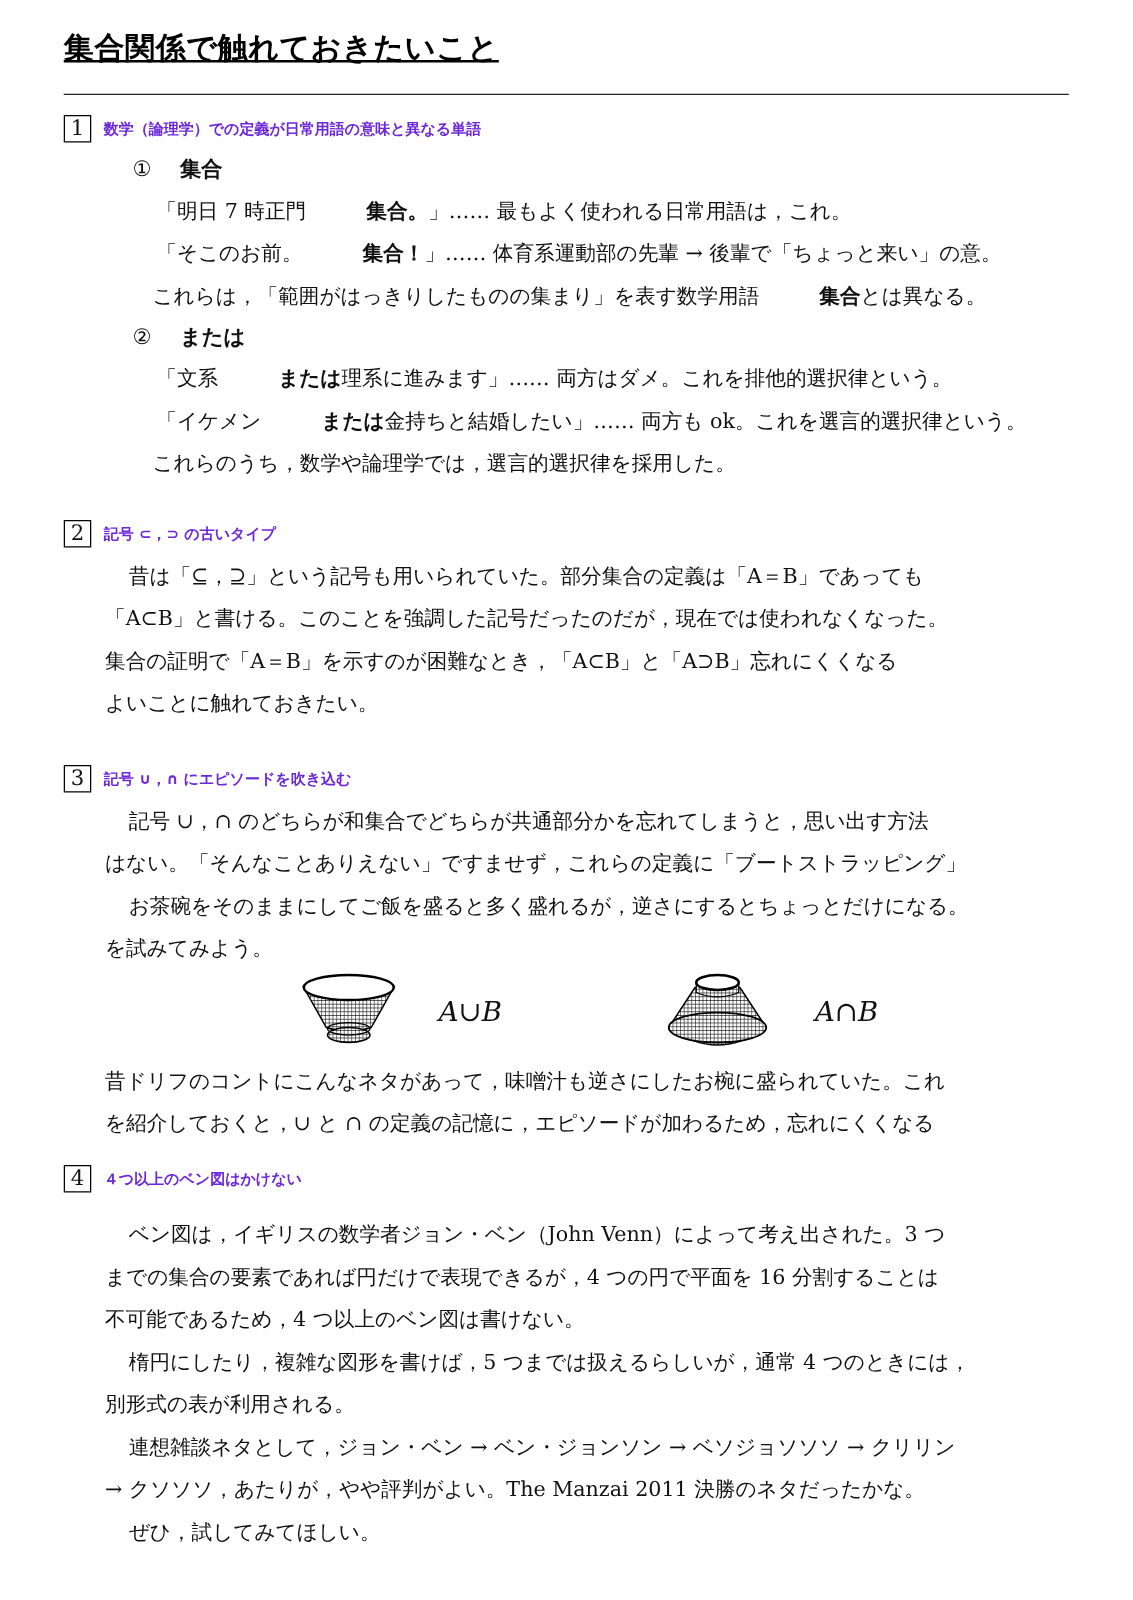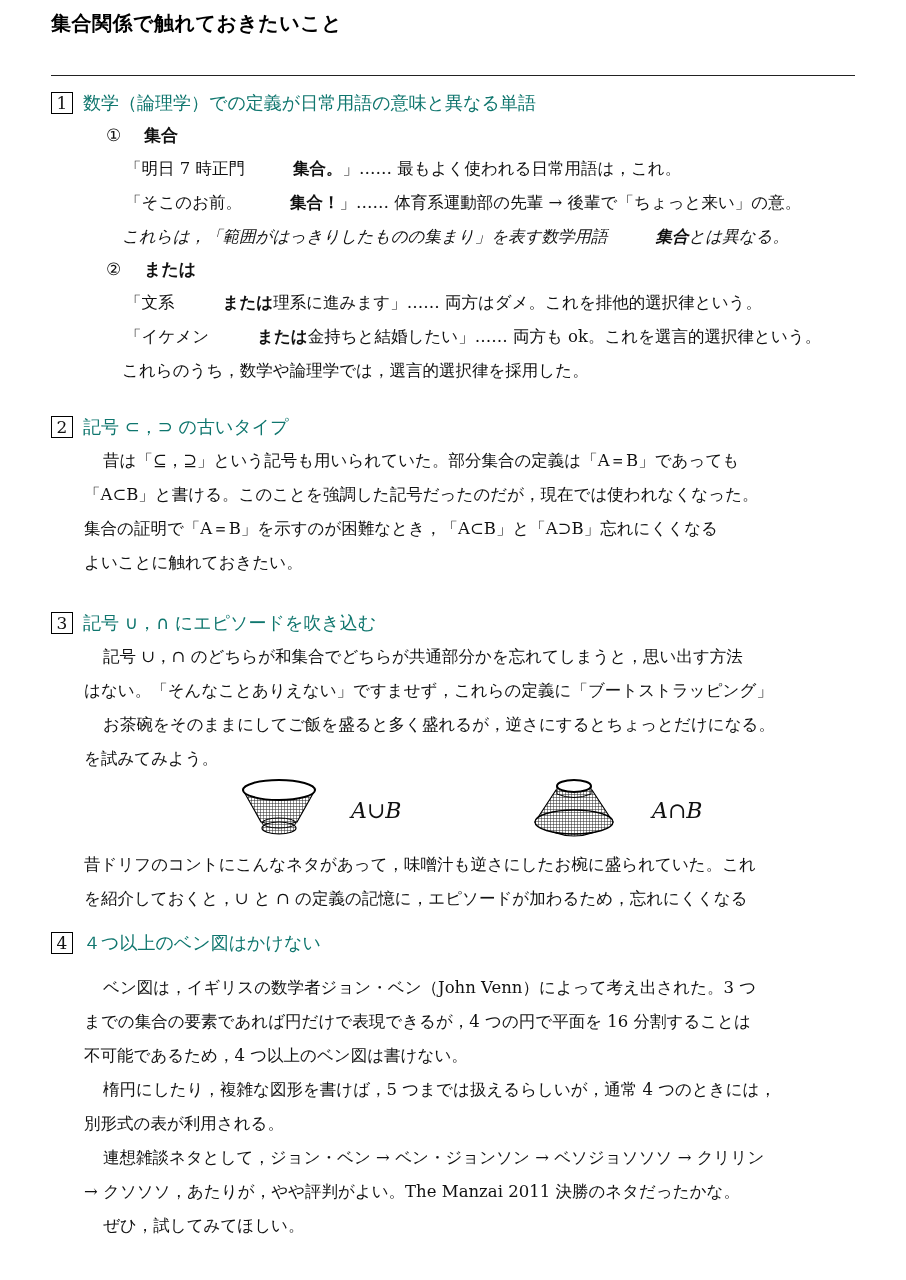--- a/index.html
+++ b/index.html
@@ -2,39 +2,39 @@
 <html><head>
 <meta charset="utf-8">
 <style>
   html, body { margin: 0; padding: 0; background: #ffffff; }
   body {
     width: 906px; height: 1280px; position: relative; overflow: hidden;
     font-family: "DejaVu Serif", "Liberation Serif", serif;
     color: #111;
   }
   .page-title {
-    position: absolute; left: 51px; top: 10px;
+    position: absolute; left: 51px; top: 22px;
     font-family: "DejaVu Sans", "Liberation Sans", sans-serif;
-    font-weight: bold; font-size: 20px; letter-spacing: 0.5px; color: #000;
+    font-weight: bold; font-size: 24px; letter-spacing: 0.5px; color: #000; text-decoration: underline;
   }
   .title-rule {
     position: absolute; left: 51px; top: 75px; width: 804px; height: 0;
     border-top: 1.5px solid #222;
   }
   .section { position: absolute; left: 51px; width: 810px; }
   .sec-head { display: flex; align-items: center; height: 26px; }
   .sec-num {
     width: 22px; height: 22px; border: 1px solid #000;
     display: flex; align-items: center; justify-content: center;
     font-family: "DejaVu Serif", serif; font-size: 17px; margin-right: 10px;
     box-sizing: border-box; line-height: 1;
   }
   .sec-title {
     font-family: "DejaVu Sans", "Liberation Sans", sans-serif;
-    font-weight: normal; font-size: 18px; color: #0f766e;
+    font-weight: bold; font-size: 12px; color: #6d28d9;
   }
   .sub-head { display: flex; align-items: center; height: 30px; margin-left: 55px; }
   .sub-num { font-size: 17px; width: 38px; }
   .sub-title {
     font-family: "DejaVu Sans", "Liberation Sans", sans-serif;
     font-weight: bold; font-size: 17px;
   }
   .line {
     font-size: 16.5px; line-height: 34px; white-space: nowrap;
   }
@@ -65,21 +65,21 @@
   <div class="sub-head" style="margin-top:4px;">
     <span class="sub-num">①</span>
     <span class="sub-title">集合</span>
   </div>
   <div class="line ind1" style="margin-top:2px;">
     <span>「明日 7 時正門</span><b>集合。</b><span>」…… 最もよく使われる日常用語は，これ。</span>
   </div>
   <div class="line ind1">
     <span>「そこのお前。</span><b>集合！</b><span>」…… 体育系運動部の先輩 → 後輩で「ちょっと来い」の意。</span>
   </div>
-  <div class="line ind2" style="margin-left:71px;font-style:italic;">
+  <div class="line ind2" style="margin-left:71px;">
     <span>これらは，「範囲がはっきりしたものの集まり」を表す数学用語</span><b>集合</b><span>とは異なる。</span>
   </div>
   <div class="sub-head">
     <span class="sub-num">②</span>
     <span class="sub-title">または</span>
   </div>
   <div class="line ind1" style="margin-top:2px;">
     <span>「文系</span><b>または</b><span>理系に進みます」…… 両方はダメ。これを排他的選択律という。</span>
   </div>
   <div class="line ind1">

